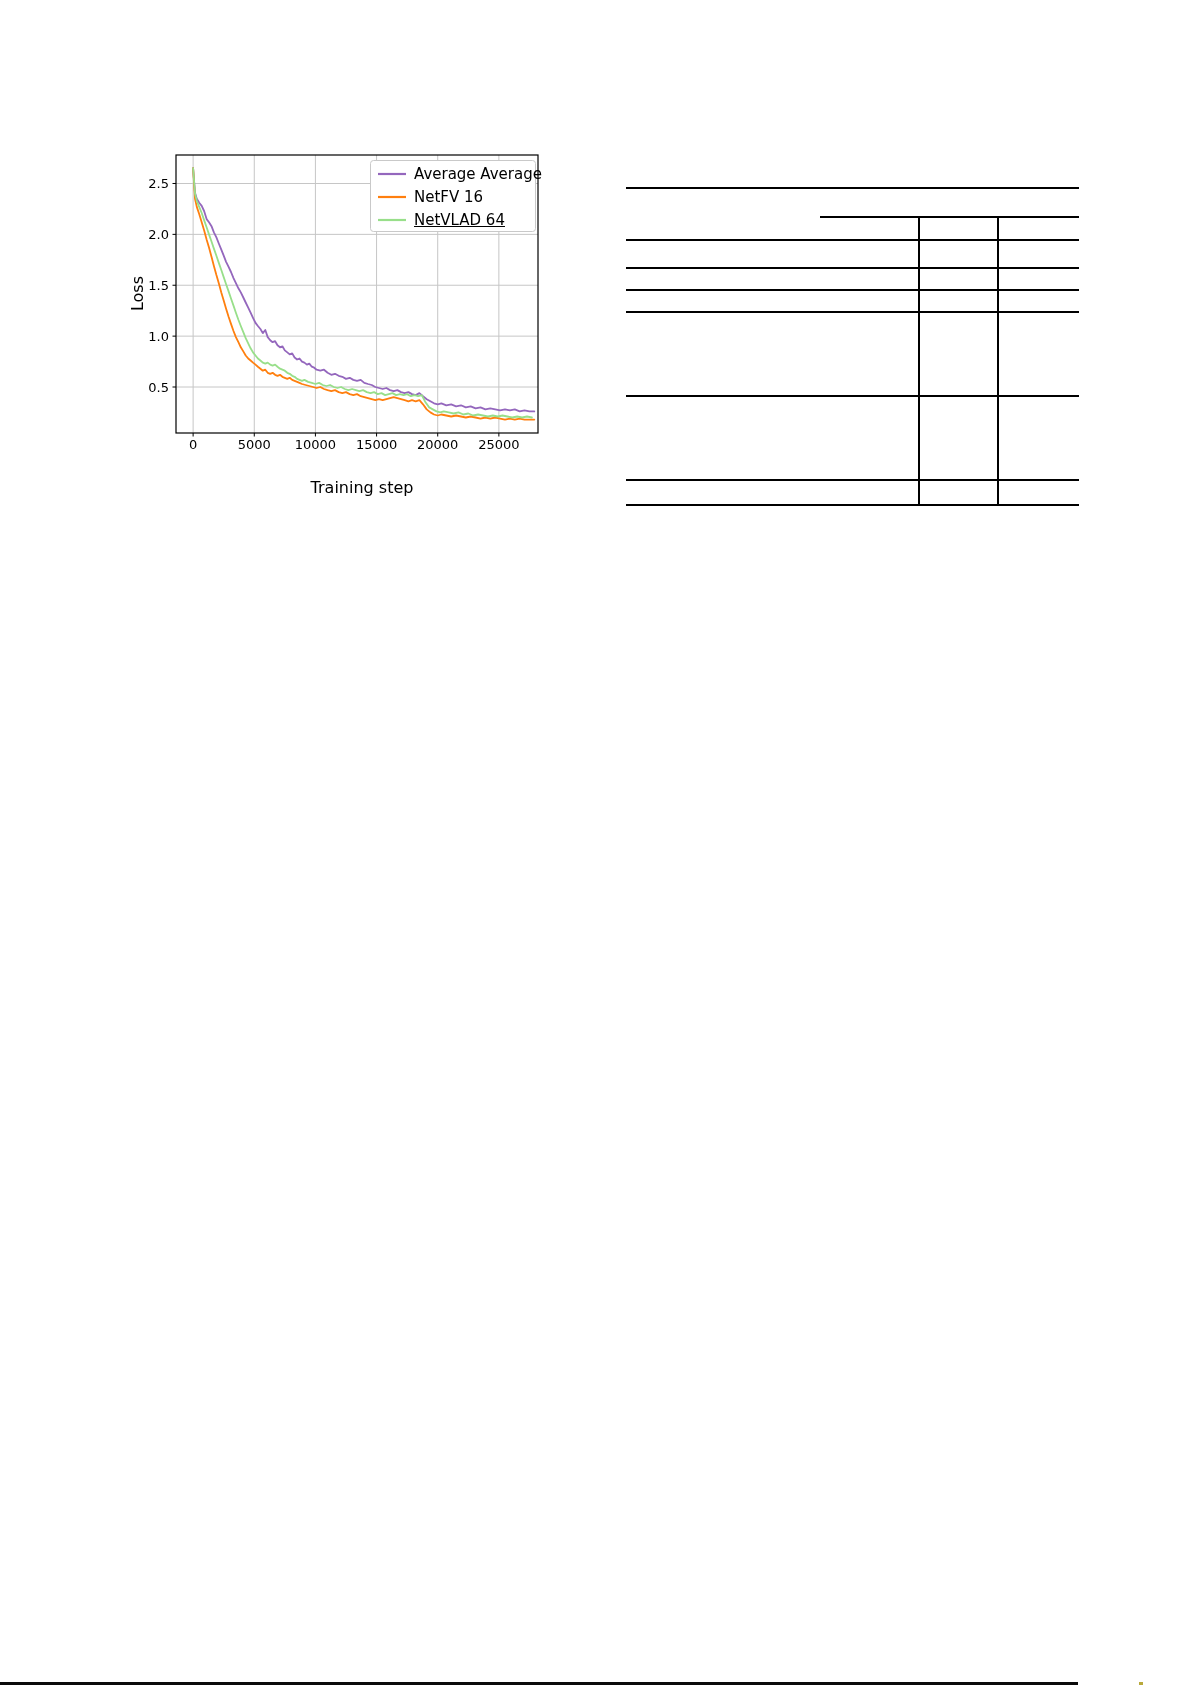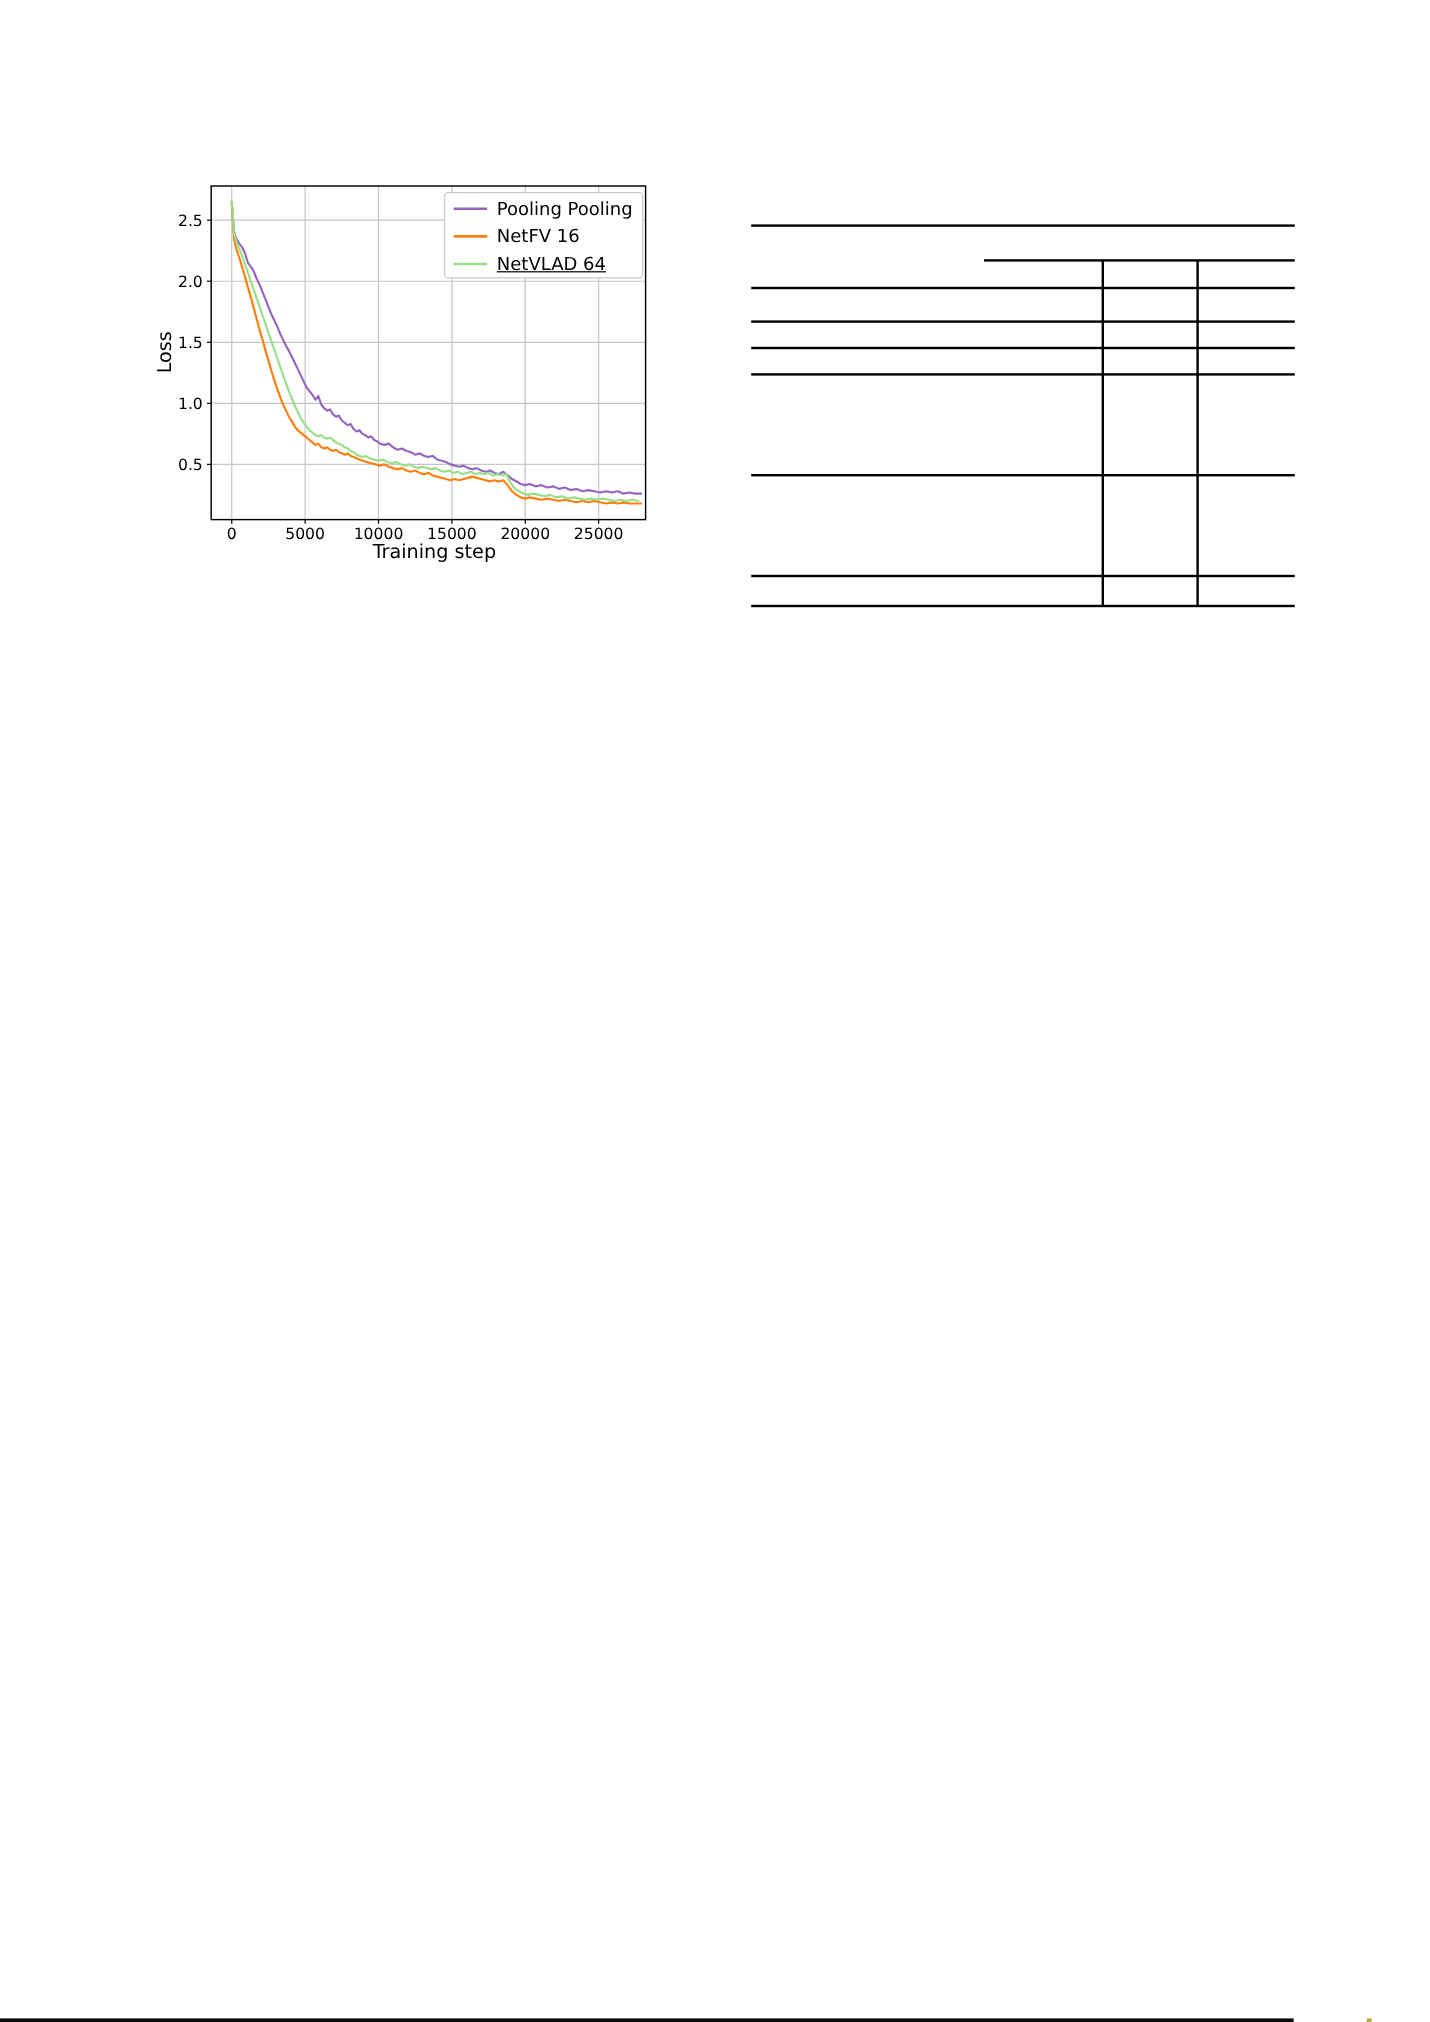--- a/index.html
+++ b/index.html
@@ -10,21 +10,21 @@
     overflow:hidden;
     font-family:"DejaVu Sans",sans-serif;
   }
   #chart-svg{position:absolute;left:0;top:0;}
   .axis-label{
     position:absolute;
     font-family:"DejaVu Sans",sans-serif;
     font-size:16px;color:#000;
     text-align:center;
   }
-  #x-axis-label{left:282px;top:450px;width:160px;}
+  #x-axis-label{left:282px;top:478px;width:160px;}
   #y-axis-label{
     left:87px;top:284px;width:100px;
     transform:rotate(-90deg);
     transform-origin:center center;
   }
   .legend-label{
     position:absolute;left:414px;
     font-family:"DejaVu Sans",sans-serif;
     font-size:15px;color:#000;line-height:18px;
     white-space:nowrap;
@@ -86,21 +86,21 @@
     <rect x="370.5" y="160.5" width="165" height="71" rx="3" fill="#ffffff" stroke="#c9c9c9" stroke-width="1"></rect>
     <line x1="378" y1="174" x2="406" y2="174" stroke="#9467bd" stroke-width="2.2"></line>
     <line x1="378" y1="197" x2="406" y2="197" stroke="#ff7f0e" stroke-width="2.2"></line>
     <line x1="378" y1="220" x2="406" y2="220" stroke="#98df8a" stroke-width="2.2"></line>
   </svg>
 
 <div class="axis-label" id="x-axis-label">Training step</div>
 
 <div class="axis-label" id="y-axis-label">Loss</div>
 
-<div class="legend-label" id="legend-label-0">Pooling Pooling</div>
+<div class="legend-label" id="legend-label-0">Average Average</div>
 <div class="legend-label" id="legend-label-1">NetFV 16</div>
 <div class="legend-label" id="legend-label-2">NetVLAD 64</div>
 
 <div id="table-skeleton">
     <div class="table-rule" style="left: 626px; top: 187px; width: 453px; height: 2px;"></div>
     <div class="table-rule" style="left: 820px; top: 216.25px; width: 259px; height: 1.5px;"></div>
     <div class="table-rule" style="left: 626px; top: 239.25px; width: 453px; height: 1.5px;"></div>
     <div class="table-rule" style="left: 626px; top: 267.25px; width: 453px; height: 1.5px;"></div>
     <div class="table-rule" style="left: 626px; top: 289.25px; width: 453px; height: 1.5px;"></div>
     <div class="table-rule" style="left: 626px; top: 311.25px; width: 453px; height: 1.5px;"></div>

